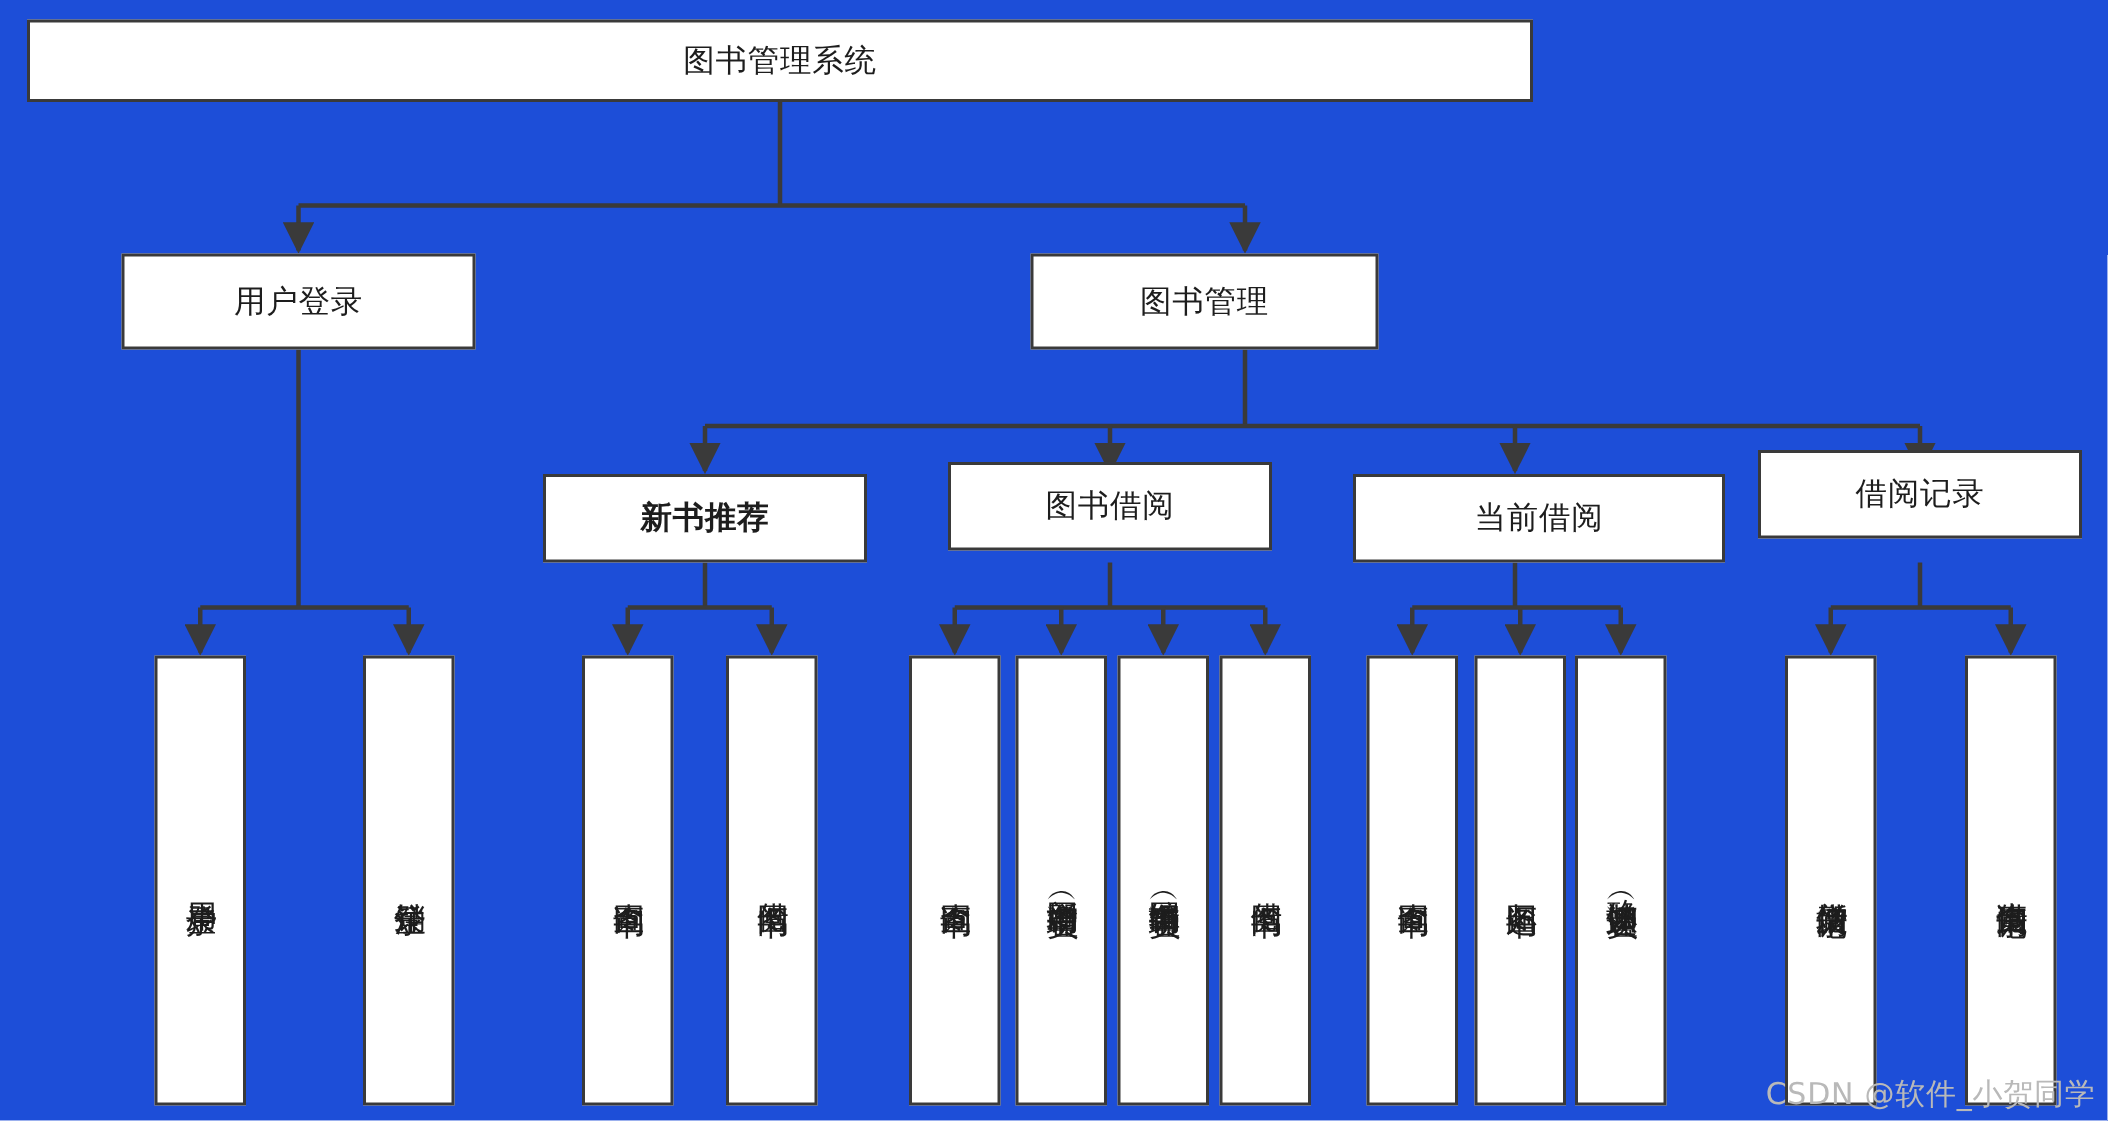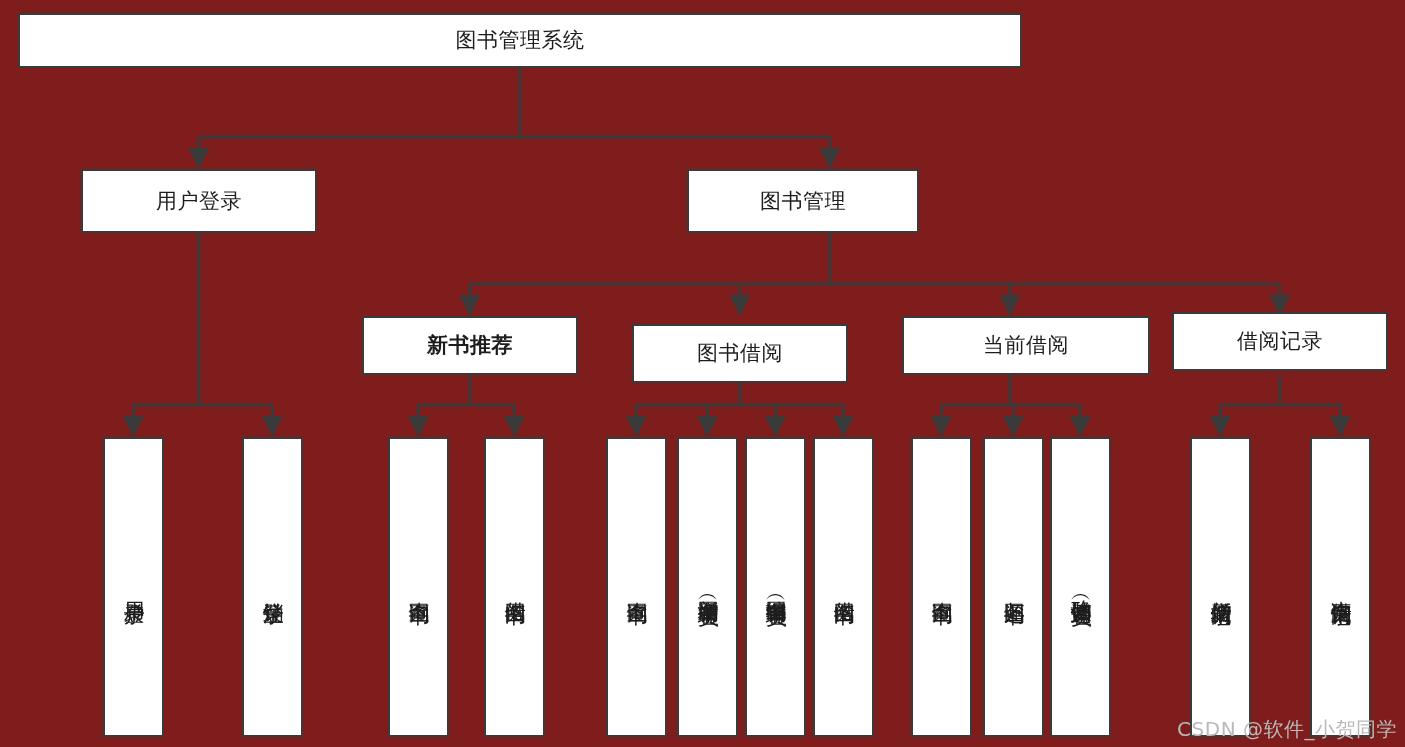--- a/index.html
+++ b/index.html
@@ -9,21 +9,21 @@
     background: #ffffff;
   }
   body {
     font-family: "DejaVu Sans", "Liberation Sans", sans-serif;
     color: #1a1a1a;
   }
   #diagram-root {
     position: relative;
     width: 1405px;
     height: 747px;
-    background: #7f1d1d;
+    background: #1d4ed8;
     overflow: hidden;
   }
   #edge-layer {
     position: absolute;
     left: 0;
     top: 0;
     width: 1405px;
     height: 747px;
     pointer-events: none;
   }
@@ -122,27 +122,27 @@
       </div>
       <div class="node" style="left: 81px; top: 169px; width: 236px; height: 64px;">
         <span class="node-label">用户登录</span>
       </div>
       <div class="node" style="left: 687px; top: 169px; width: 232px; height: 64px;">
         <span class="node-label">图书管理</span>
       </div>
       <div class="node" style="left: 362px; top: 316px; width: 216px; height: 59px; font-weight: bold;">
         <span class="node-label">新书推荐</span>
       </div>
-      <div class="node" style="left: 632px; top: 324px; width: 216px; height: 59px;">
+      <div class="node" style="left: 632px; top: 308px; width: 216px; height: 59px;">
         <span class="node-label">图书借阅</span>
       </div>
       <div class="node" style="left: 902px; top: 316px; width: 248px; height: 59px;">
         <span class="node-label">当前借阅</span>
       </div>
-      <div class="node" style="left: 1172px; top: 312px; width: 216px; height: 59px;">
+      <div class="node" style="left: 1172px; top: 300px; width: 216px; height: 59px;">
         <span class="node-label">借阅记录</span>
       </div>
       <div class="node leaf" style="left: 103px; top: 437px; width: 61px; height: 300px;">
         <span class="node-label">用户登录</span>
       </div>
       <div class="node leaf" style="left: 242px; top: 437px; width: 61px; height: 300px;">
         <span class="node-label">注销登录</span>
       </div>
       <div class="node leaf" style="left: 388px; top: 437px; width: 61px; height: 300px;">
         <span class="node-label">查询图书</span>

